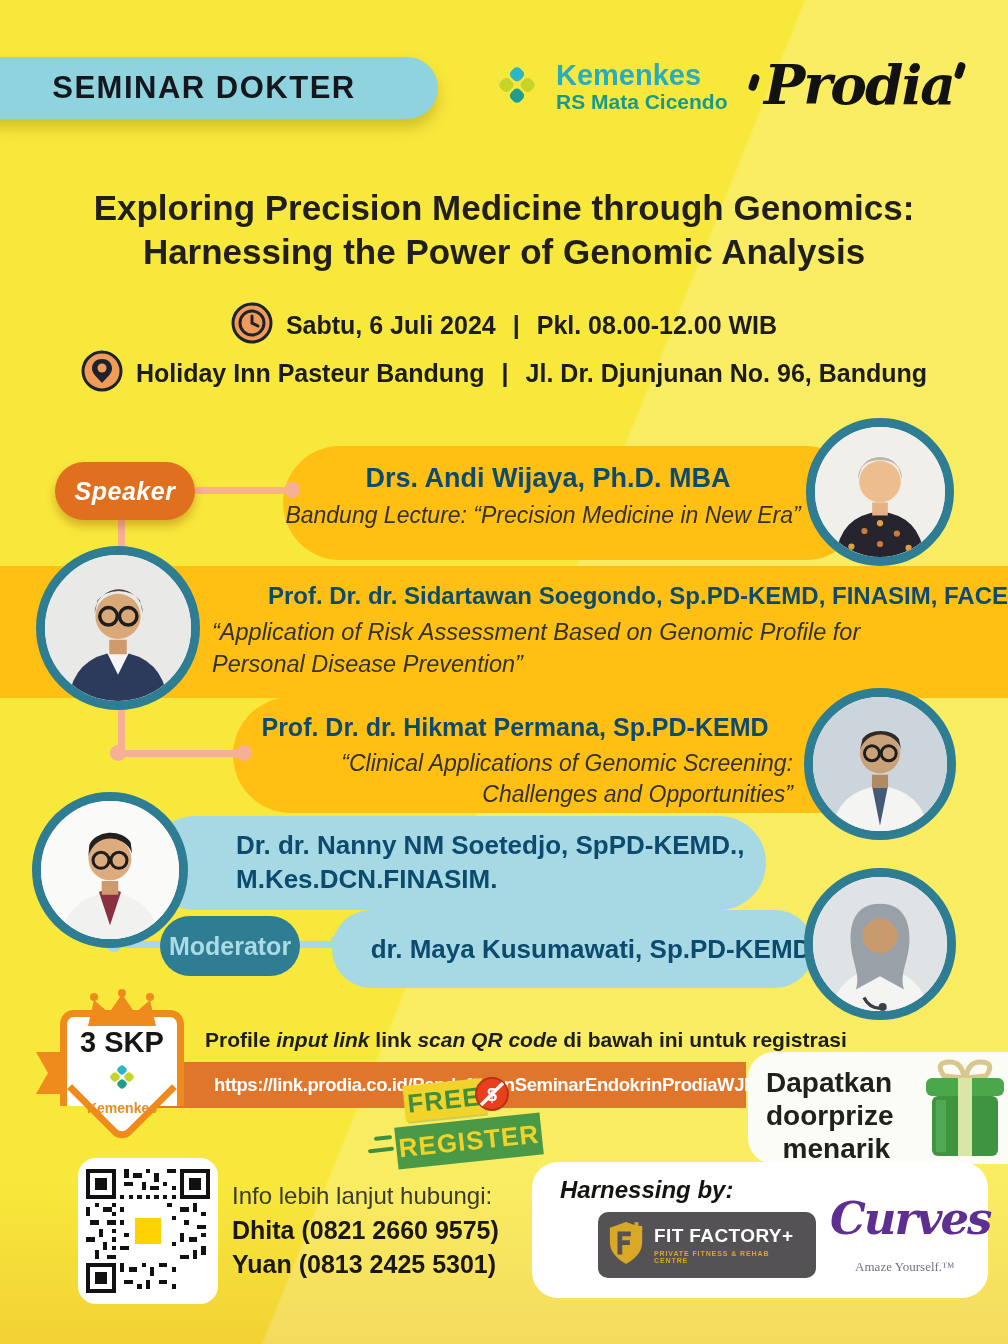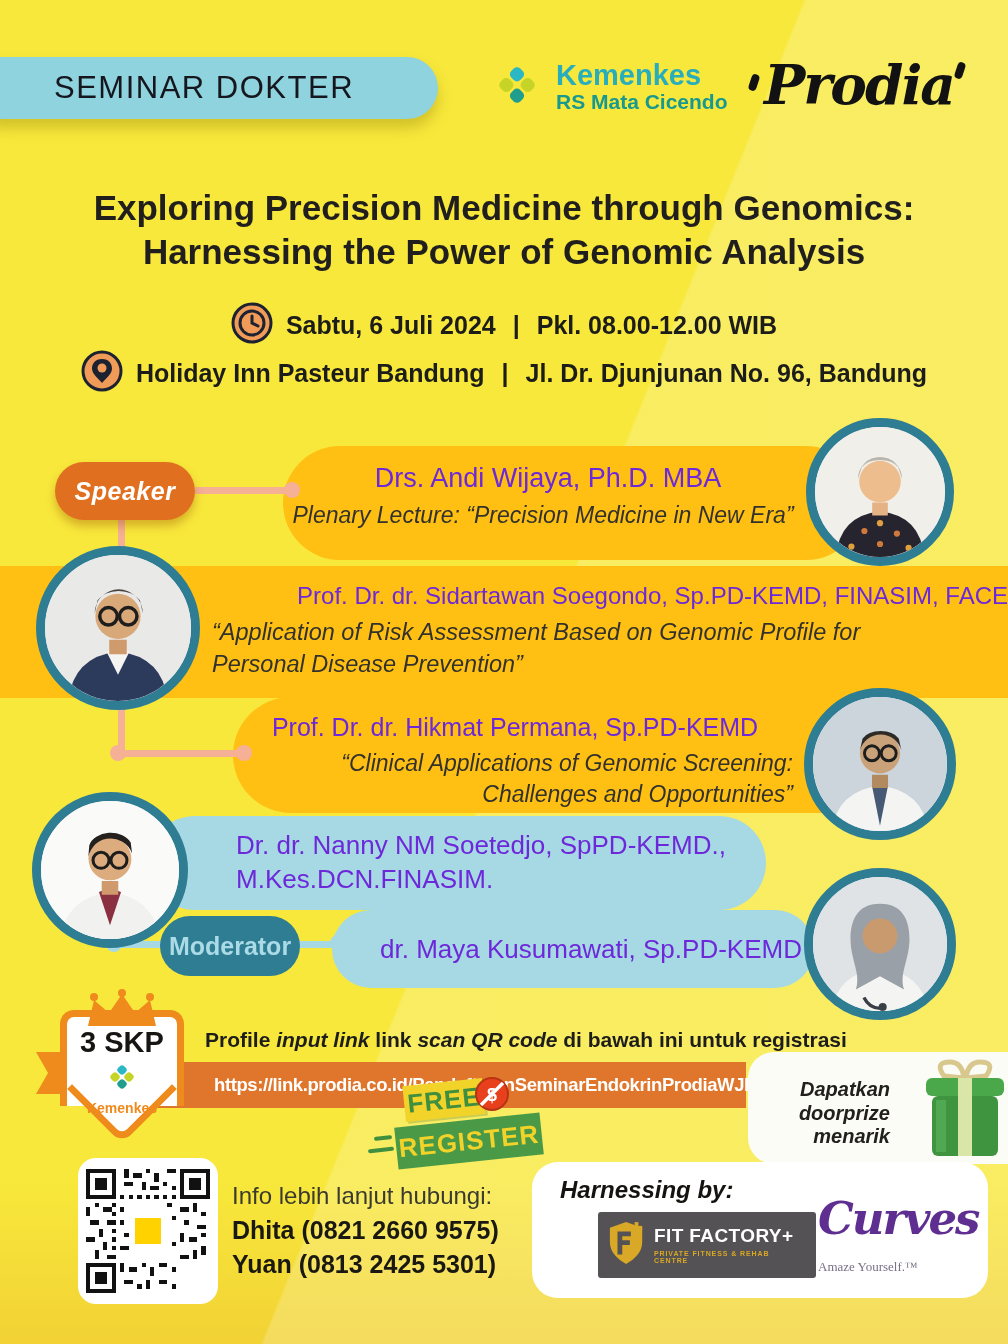--- a/index.html
+++ b/index.html
@@ -10,21 +10,21 @@
     background:
       linear-gradient(112deg, rgba(255,255,255,0) 51.8%, rgba(255,255,255,0.20) 52%),
       linear-gradient(180deg, rgba(0,0,0,0) 88%, rgba(228,158,38,0.30) 100%);
     z-index:0; }
   .abs { position:absolute; }
 
   
   .seminar-badge { left:-30px; top:57px; width:468px; height:62px; background:#8ed3de;
     border-radius:34px; box-shadow:0 9px 14px rgba(140,120,10,0.35);
     display:flex; align-items:center; justify-content:center; z-index:4; }
-  .seminar-badge span { font-size:31px; font-weight:400; color:#15161e; letter-spacing:1.5px; }
+  .seminar-badge span { font-size:31px; font-weight:700; color:#15161e; letter-spacing:1.5px; }
   .kemenkes-wrap { left:488px; top:56px; display:flex; align-items:center; gap:10px; z-index:4; }
   .kemenkes-text .nm { font-size:29px; font-weight:800; color:#28adbc; line-height:1.05; }
   .kemenkes-text .sb { font-size:21px; font-weight:800; color:#17998f; }
   .prodia { left:764px; top:52px; z-index:4; font-family:"DejaVu Serif", serif;
     font-style:italic; font-weight:bold; font-size:55px; color:#121212; letter-spacing:-2px; }
   .tick { position:absolute; width:8px; height:17px; background:#121212; border-radius:4px; z-index:4; }
 
   
   .title-line { left:0; width:1008px; text-align:center; font-weight:800; color:#201f1d; font-size:35px; z-index:2; }
 
@@ -34,21 +34,21 @@
   .event-row .sep { font-size:25px; font-weight:800; color:#1c1c1a; padding:0 4px; }
 
   
   .line { position:absolute; background:#f5b095; z-index:2; }
   .dot  { position:absolute; width:16px; height:16px; border-radius:50%; background:#f5b095; z-index:2; }
   .line.blue, .dot.blue { background:#a6d9e4; }
 
   
   .gold { background:#ffc013; z-index:1; }
   .blue-banner { background:#a6d9e4; z-index:1; }
-  .sp-name { font-weight:400; color:#6d28d9; }
+  .sp-name { font-weight:700; color:#0c4a6e; }
   .sp-topic { font-style:italic; color:#33312c; font-weight:500; }
 
   .pill { display:flex; align-items:center; justify-content:center; z-index:4; }
   .speaker-pill { left:55px; top:462px; width:140px; height:58px; background:#e0701f; border-radius:29px;
     box-shadow:0 6px 10px rgba(150,70,0,0.35); }
   .speaker-pill span { font-style:italic; font-weight:800; font-size:25px; color:#fff; letter-spacing:0.5px; }
   .moderator-pill { left:160px; top:916px; width:140px; height:60px; background:#2f7d93; border-radius:30px; }
   .moderator-pill span { font-weight:800; font-size:25px; color:#aadbe6; }
 
   .photo { position:absolute; border-radius:50%; border:9px solid #2f7d93; overflow:hidden; background:#eef0ee; z-index:3; }
@@ -74,36 +74,36 @@
   .free-tag { left:404px; top:1082px; width:80px; height:36px; background:#f2d32a; transform:rotate(-6deg);
     display:flex; align-items:center; justify-content:center; z-index:3; box-shadow:2px 2px 0 rgba(60,110,50,0.25); }
   .free-tag span { color:#3f8f3f; font-weight:800; font-size:26px; letter-spacing:1px; }
   .register-tag { left:396px; top:1120px; width:146px; height:42px; background:#4a9947; transform:rotate(-6deg);
     display:flex; align-items:center; justify-content:center; z-index:3; }
   .register-tag span { color:#f2d32a; font-weight:800; font-size:26px; letter-spacing:1px; }
   .speed { position:absolute; height:4px; background:#3f8f3f; border-radius:2px; z-index:3; }
 
   .doorprize-panel { left:748px; top:1052px; width:300px; height:112px; background:#fcfcf6;
     border-radius:26px 0 0 26px; z-index:2; }
-  .doorprize-text { position:absolute; left:18px; top:26px; width:124px; text-align:right;
-    font-style:italic; font-weight:650; font-size:20px; color:#21201c; line-height:1.18; }
+  .doorprize-text { position:absolute; left:18px; top:14px; width:124px; text-align:right;
+    font-weight:650; font-size:28px; color:#21201c; line-height:1.18; }
   .gift { position:absolute; left:158px; top:6px; width:118px; height:102px; }
 
   
   .qr-panel { left:78px; top:1158px; width:140px; height:146px; background:#fff; border-radius:18px; z-index:2;
     display:flex; align-items:center; justify-content:center; }
   .contact-heading { left:232px; top:1182px; font-size:24px; font-weight:500; color:#3a3a30; z-index:2; }
   .contact-line { left:232px; font-size:25px; font-weight:800; color:#191813; z-index:2; }
   .supported-panel { left:532px; top:1162px; width:456px; height:136px; background:#fff; border-radius:26px; z-index:2; }
   .supported-by { position:absolute; left:28px; top:14px; font-style:italic; font-weight:800; font-size:24px; color:#14130f; }
   .fitfactory { position:absolute; left:66px; top:50px; width:218px; height:66px; background:#545254;
-    border-radius:3px; display:flex; align-items:center; gap:8px; padding:6px 10px; }
+    border-radius:10px; display:flex; align-items:center; gap:8px; padding:6px 10px; }
   .ff-name { color:#fff; font-weight:800; font-size:19px; letter-spacing:0.4px; line-height:1.1; }
   .ff-tag { color:#d9a826; font-size:7px; font-weight:700; letter-spacing:0.9px; margin-top:3px; }
-  .curves { position:absolute; left:286px; top:34px; width:150px; }
+  .curves { position:absolute; left:298px; top:34px; width:150px; text-align:center; }
   .curves .cv-name { font-family:"DejaVu Serif", serif; font-style:italic; font-weight:bold;
     font-size:45px; color:#5f2e91; letter-spacing:-2px; line-height:1.0; }
   .curves .cv-tag { font-family:"Liberation Serif", serif; font-size:13px; color:#7a6e86; margin-top:18px; }
 </style>
 </head>
 <body>
 
 <div class="poster">
   <div class="bg-sweep"></div>
 
@@ -173,21 +173,21 @@
   <div class="dot blue" style="left:106px; top:936px;"></div>
   <div class="line blue" style="left:298px; top:941px; width:42px; height:7px;"></div>
   <div class="dot blue" style="left:330px; top:935px;"></div>
 
   <div class="abs pill speaker-pill">
     <span>Speaker</span>
   </div>
 
   <div class="abs gold" style="left:283px; top:446px; width:580px; height:114px; border-radius:57px;">
     <div class="sp-name" style="text-align:center; margin-top:17px; padding-right:50px; font-size:27px;">Drs. Andi Wijaya, Ph.D. MBA</div>
-    <div class="sp-topic" style="text-align:center; margin-top:8px; padding-right:60px; font-size:23px;">Plenary Lecture: “Precision Medicine in New Era”</div>
+    <div class="sp-topic" style="text-align:center; margin-top:8px; padding-right:60px; font-size:23px;">Bandung Lecture: “Precision Medicine in New Era”</div>
   </div>
   <div class="photo" style="left:806px; top:418px; width:148px; height:148px;">
     <svg viewBox="0 0 100 100">
       <rect width="100" height="100" fill="#f1efe9"></rect>
       <path d="M16 100 Q19 68 50 65 Q81 68 84 100 Z" fill="#26242e"></path>
       <circle cx="38" cy="80" r="2.4" fill="#cf7a3a"></circle>
         <circle cx="50" cy="74" r="2.4" fill="#e0a040"></circle>
       <circle cx="63" cy="82" r="2.4" fill="#cf7a3a"></circle>
         <circle cx="28" cy="92" r="2.4" fill="#e0a040"></circle>
       <circle cx="72" cy="93" r="2.4" fill="#e0a040"></circle>

